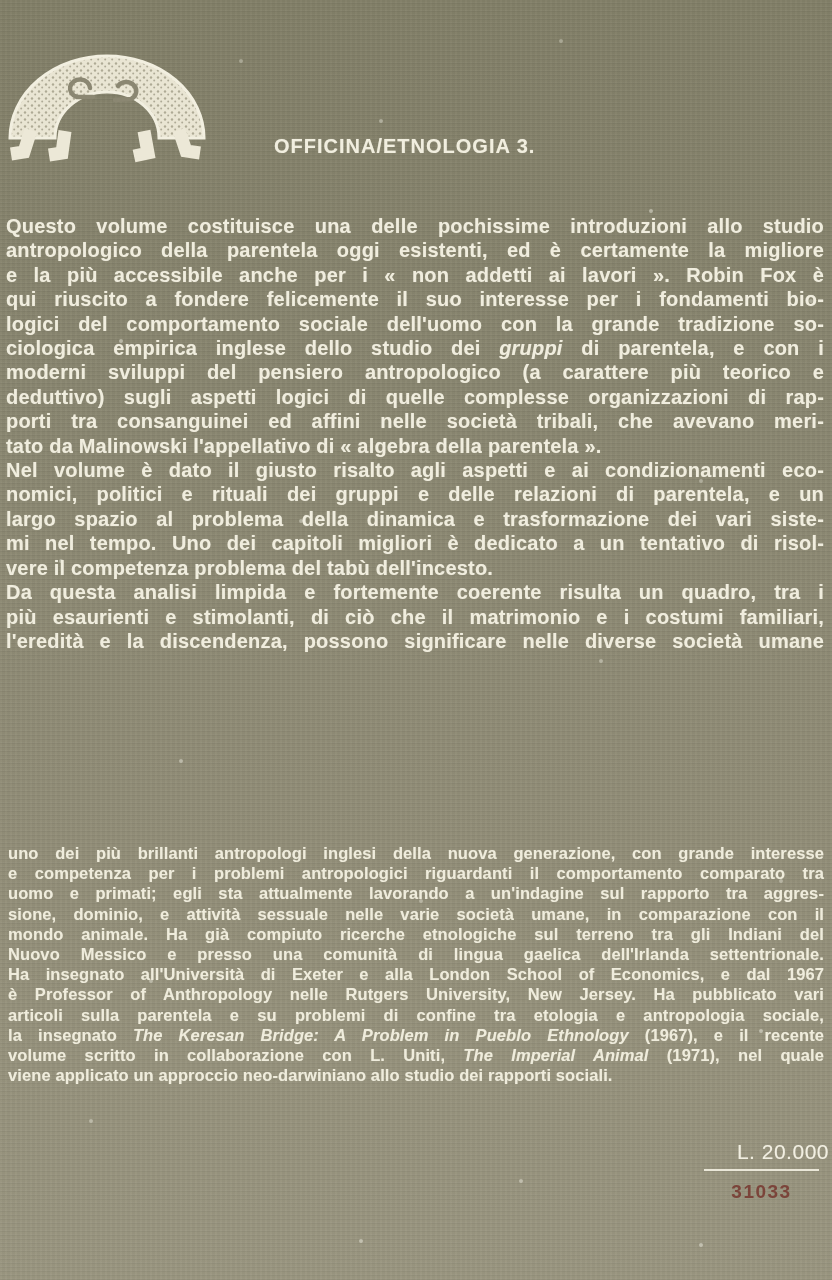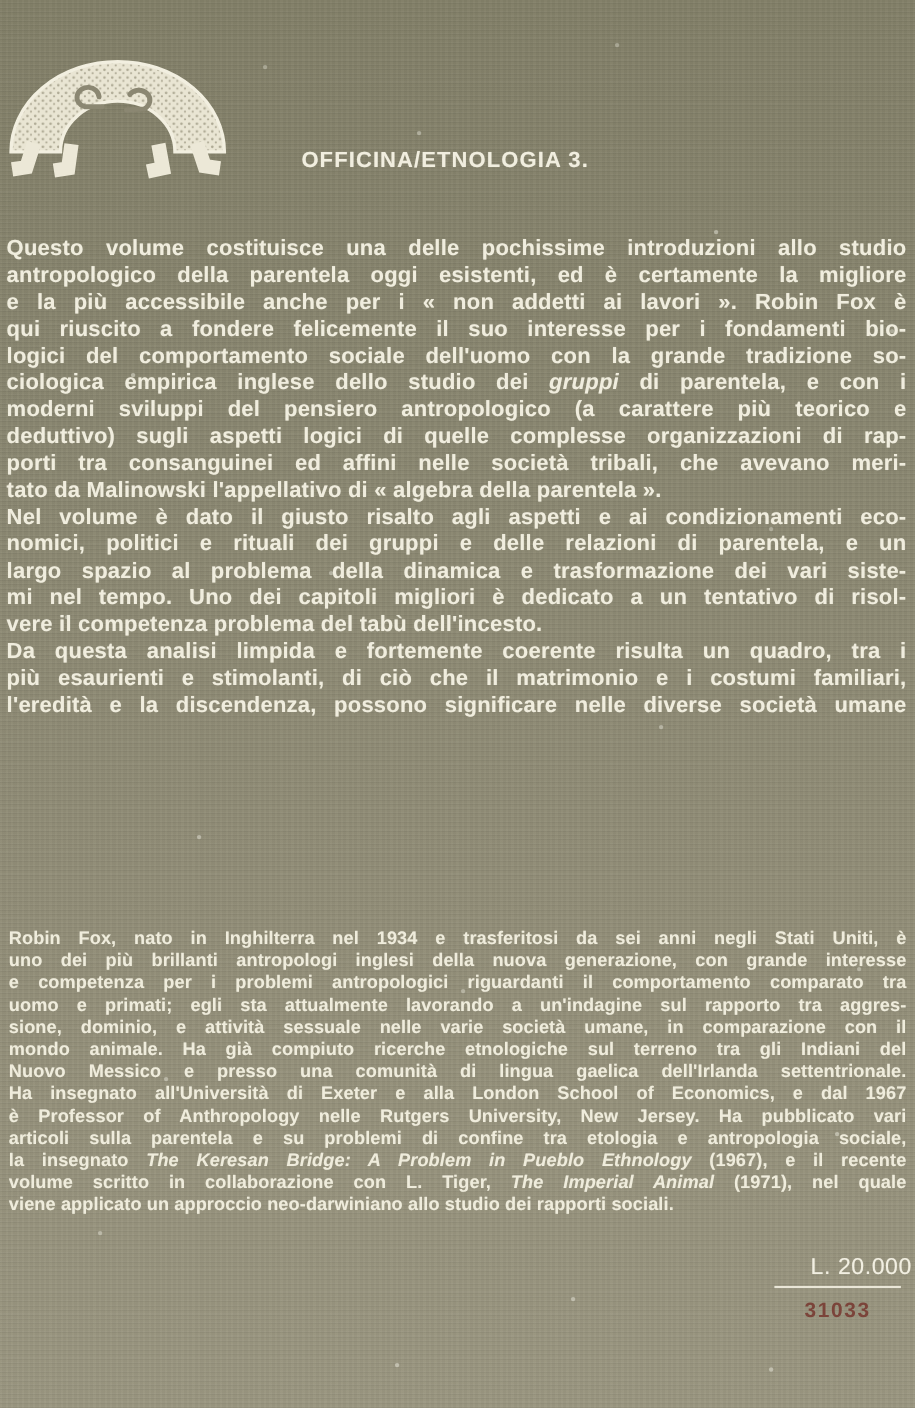--- a/index.html
+++ b/index.html
@@ -127,32 +127,31 @@
         <div class="line last"><span>vere il competenza problema del tabù dell'incesto.</span></div>
       </div>
     <div class="para">
         <div class="line"><span>Da questa analisi limpida e fortemente coerente risulta un quadro, tra i</span></div>
         <div class="line"><span>più esaurienti e stimolanti, di ciò che il matrimonio e i costumi familiari,</span></div>
         <div class="line"><span>l'eredità e la discendenza, possono significare nelle diverse società umane</span></div>
       </div>
   </div>
 
   <div class="bio">
-      <div class="line"><span>Robin Fox, nato in Inghilterra nel 1934 e trasferitosi da sei anni negli Stati Uniti, è</span></div>
       <div class="line"><span>uno dei più brillanti antropologi inglesi della nuova generazione, con grande interesse</span></div>
       <div class="line"><span>e competenza per i problemi antropologici riguardanti il comportamento comparato tra</span></div>
       <div class="line"><span>uomo e primati; egli sta attualmente lavorando a un'indagine sul rapporto tra aggres-</span></div>
       <div class="line"><span>sione, dominio, e attività sessuale nelle varie società umane, in comparazione con il</span></div>
       <div class="line"><span>mondo animale. Ha già compiuto ricerche etnologiche sul terreno tra gli Indiani del</span></div>
       <div class="line"><span>Nuovo Messico e presso una comunità di lingua gaelica dell'Irlanda settentrionale.</span></div>
       <div class="line"><span>Ha insegnato all'Università di Exeter e alla London School of Economics, e dal 1967</span></div>
       <div class="line"><span>è Professor of Anthropology nelle Rutgers University, New Jersey. Ha pubblicato vari</span></div>
       <div class="line"><span>articoli sulla parentela e su problemi di confine tra etologia e antropologia sociale,</span></div>
       <div class="line"><span>la insegnato </span><i>The Keresan Bridge: A Problem in Pueblo Ethnology</i><span> (1967), e il recente</span></div>
-      <div class="line"><span>volume scritto in collaborazione con L. Tiger, </span><i>The Imperial Animal</i><span> (1971), nel quale</span></div>
+      <div class="line"><span>volume scritto in collaborazione con L. Uniti, </span><i>The Imperial Animal</i><span> (1971), nel quale</span></div>
       <div class="line last"><span>viene applicato un approccio neo-darwiniano allo studio dei rapporti sociali.</span></div>
     </div>
 
   <div class="price">L. 20.000</div>
 
   <div class="price-rule"></div>
 
   <div class="stock-code">31033</div>
 
 </div>

